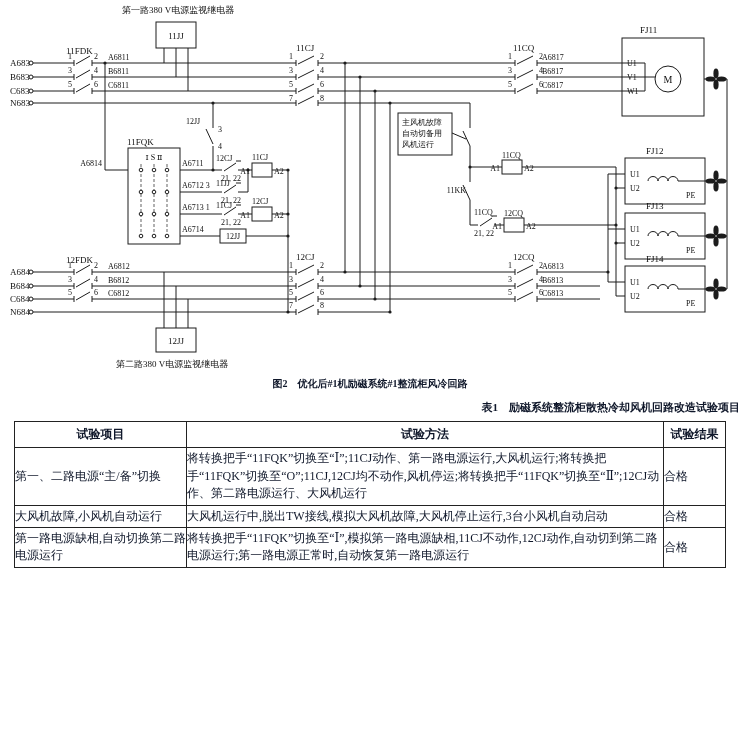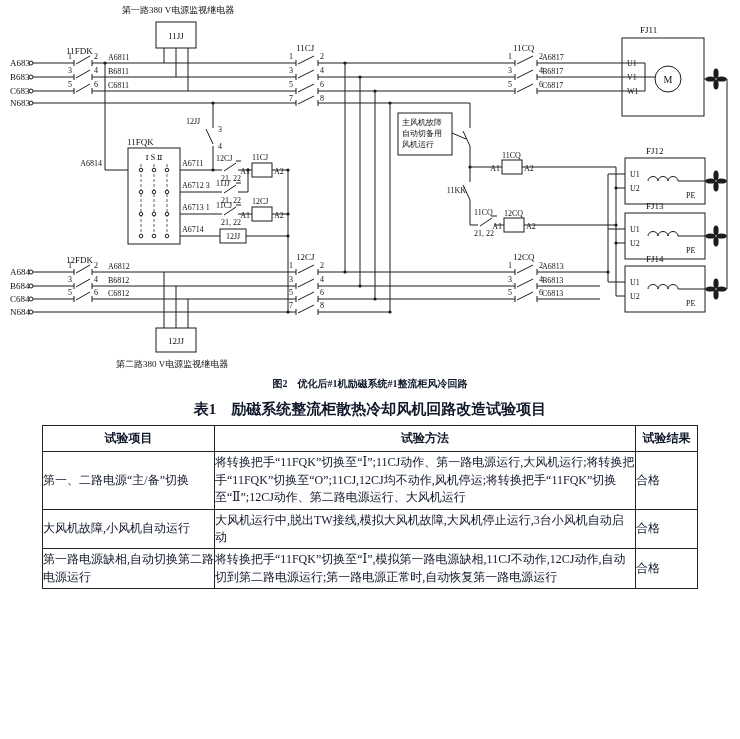--- a/index.html
+++ b/index.html
@@ -8,22 +8,22 @@
   svg text{font-family:"Liberation Serif","DejaVu Serif",serif;fill:#111;}
   .t9{font-size:9px}.t8{font-size:8px}.t10{font-size:10px}
   .mid{text-anchor:middle}.end{text-anchor:end}
   .w{stroke:#1c1c1c;stroke-width:1;fill:none}
   .wd{stroke:#1c1c1c;stroke-width:.7;fill:none;stroke-dasharray:3 2}
   .bx{fill:none;stroke:#1c1c1c;stroke-width:1}
   .dot{fill:#1c1c1c}
   .term{fill:#fff;stroke:#1c1c1c;stroke-width:1}
   .fan{fill:#1c1c1c}
   .fig-cap{text-align:center;font-weight:bold;font-size:10px;margin:5px 0 2px;white-space:pre-wrap;}
-  .tab-cap{text-align:center;font-weight:bold;font-size:15px;margin:9px 0 6px;white-space:pre-wrap;}
-  table{border-collapse:collapse;width:656px;margin:0 auto;font-size:12px;table-layout:fixed;}
+  .tab-cap{text-align:right;font-weight:bold;font-size:11px;margin:9px 0 6px;white-space:pre-wrap;}
+  table{border-collapse:collapse;width:712px;margin:0 auto;font-size:12px;table-layout:fixed;}
   th,td{border:1px solid #222;padding:2px 0;line-height:1.45;vertical-align:middle;}
   th{font-weight:bold;text-align:center;padding:4px 2px;}
   col.c1{width:172px}col.c3{width:62px}
   td.c3{}
 </style>
 </head>
 <body>
 
 <div class="page">
 

